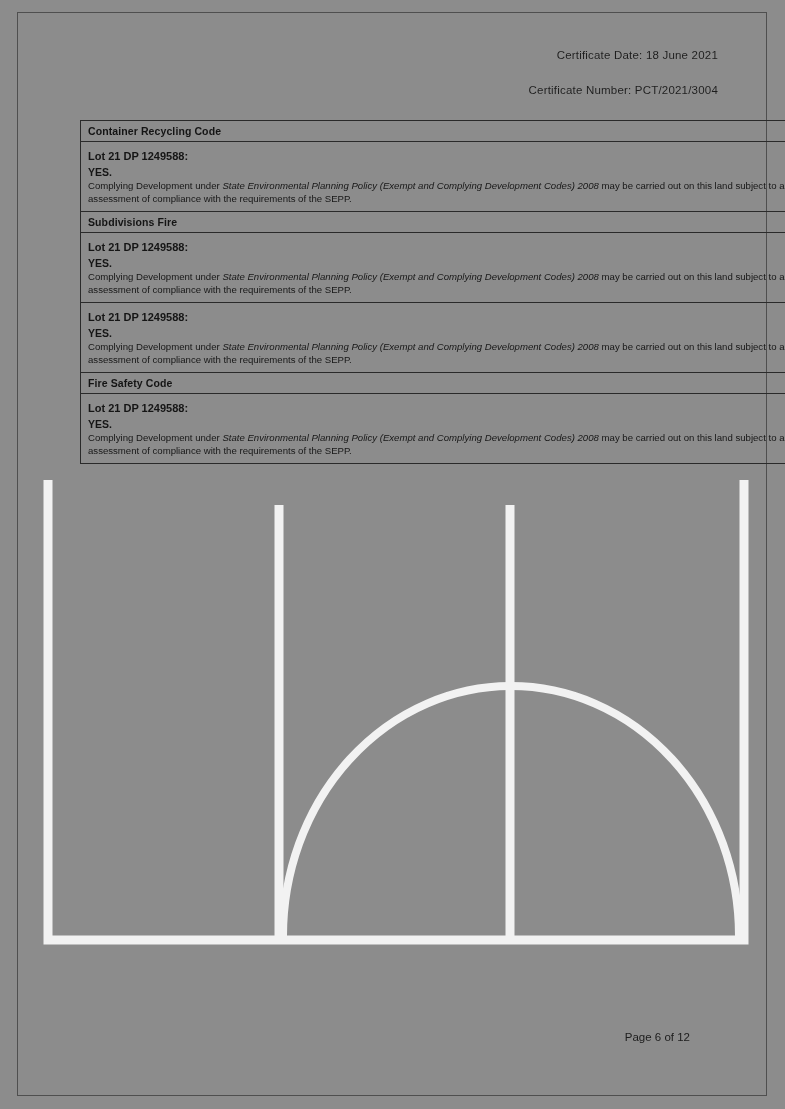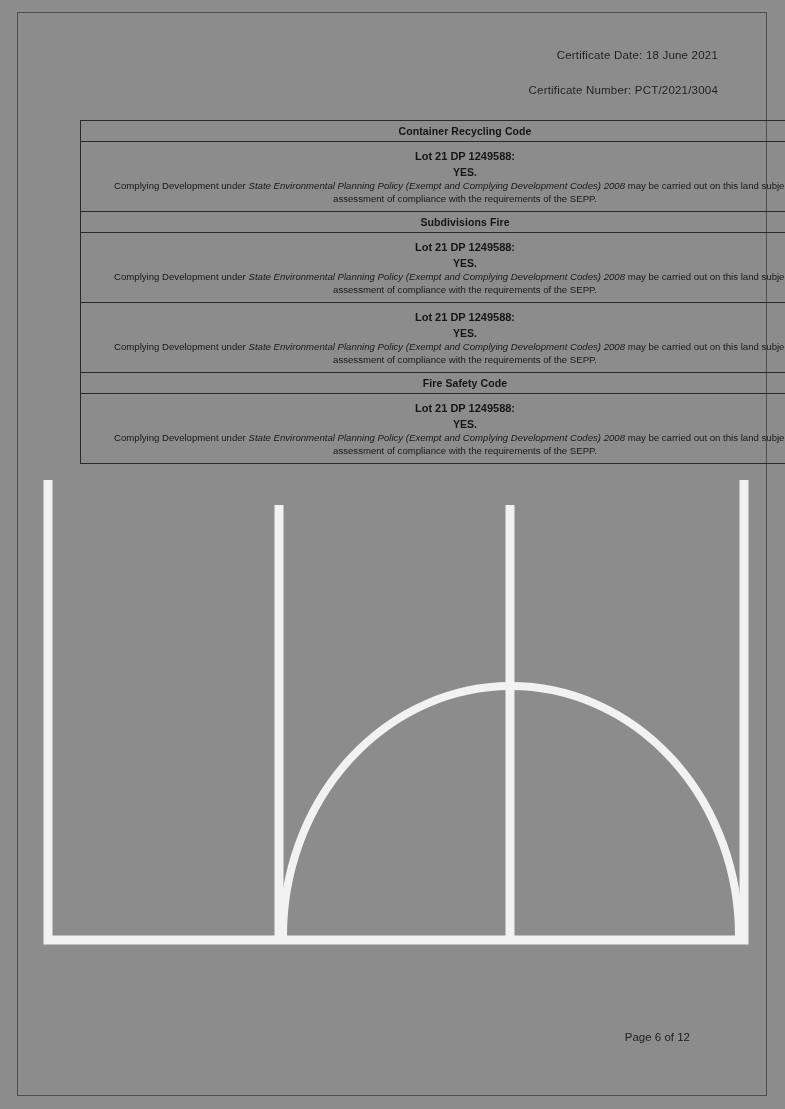--- a/index.html
+++ b/index.html
@@ -15,21 +15,20 @@
     overflow: hidden;
   }
 
   
   .page {
     position: absolute;
     left: 0; top: 0;
     width: 785px;
     height: 1109px;
     background: #8c8c8c;
-    text-align: center;
   }
   .page-border {
     position: absolute;
     left: 17px; top: 12px;
     width: 750px;
     height: 1084px;
     border: 1px solid #4f4f4f;
     box-sizing: border-box;
   }
 

